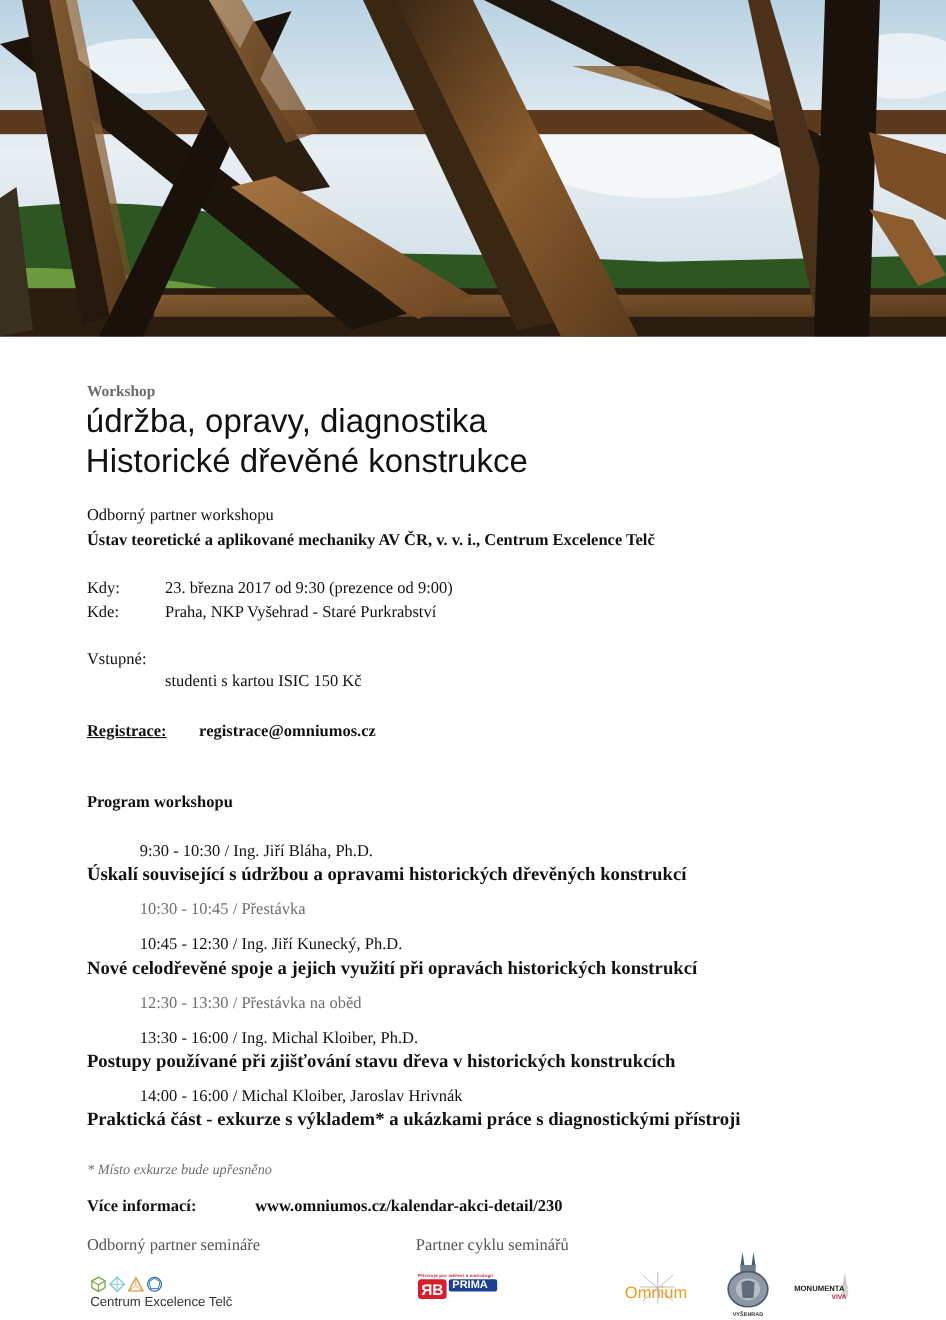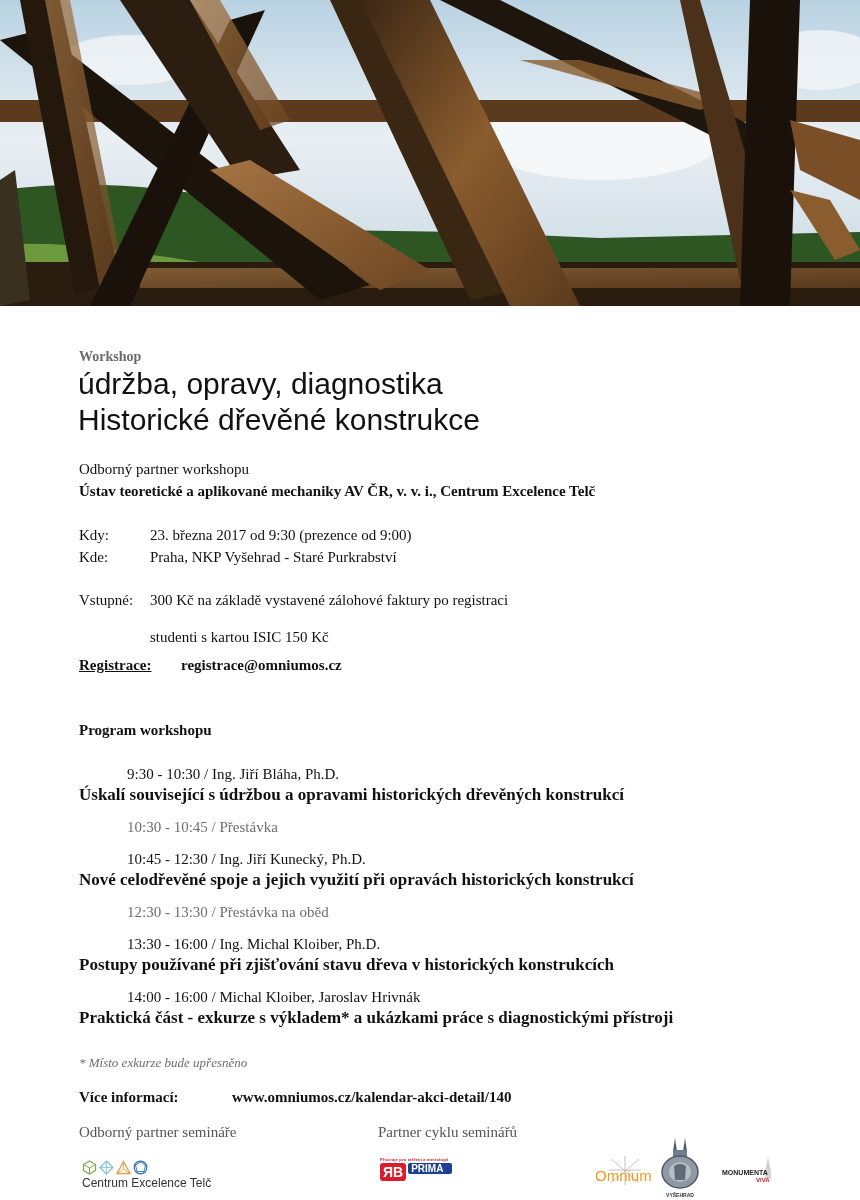--- a/index.html
+++ b/index.html
@@ -49,21 +49,21 @@
   .logo-prima { left: 380px; top: 1157px; width: 92px; height: 30px; }
   .logo-prima .tag { font-family: "Liberation Sans", sans-serif; font-size: 4px; color: #c0162b; font-weight: bold; letter-spacing: 0.2px; }
   .logo-prima .row { display: flex; align-items: flex-start; gap: 2px; margin-top: 1px; }
   .logo-prima .mark { background: #d81e2b; color: #fff; font-family: "Liberation Sans", sans-serif; font-weight: bold;
                       font-size: 14px; line-height: 18px; height: 18px; padding: 0 3px; border-radius: 3px; }
   .logo-prima .brand { display: flex; flex-direction: column; gap: 44px; }
   .logo-prima .prima { background: #1d3f95; color: #fff; font-family: "Liberation Sans", sans-serif; font-weight: bold;
                        font-size: 10px; line-height: 11px; padding: 0 3px; border-radius: 2px; }
   .logo-prima .bil { font-family: "Liberation Sans", sans-serif; font-weight: bold; font-size: 6px; color: #1d3f95; margin-top: 1px; }
 
-  .logo-omnium { left: 595px; top: 1155px; width: 64px; height: 34px; text-align: right; }
+  .logo-omnium { left: 568px; top: 1155px; width: 64px; height: 34px; text-align: right; }
   .logo-omnium .txt { position: absolute; left: 0; top: 12px; font-family: "Liberation Sans", sans-serif; font-size: 15px; color: #f29a1d; }
 
   .logo-vysehrad { left: 658px; top: 1136px; width: 44px; height: 62px; }
   .logo-vysehrad .cap { position: absolute; left: 0; width: 44px; bottom: 0; text-align: center; font-family: "Liberation Sans", sans-serif;
                         font-size: 5px; font-weight: bold; color: #333; }
 
   .logo-monumenta { left: 722px; top: 1155px; width: 56px; height: 34px; }
   .logo-monumenta .t1 { position: absolute; left: 0; top: 14px; font-family: "Liberation Sans", sans-serif; font-size: 7px; font-weight: bold; color: #222; letter-spacing: 0px; }
   .logo-monumenta .t2 { position: absolute; left: 34px; top: 22px; font-family: "Liberation Sans", sans-serif; font-size: 6px; font-weight: bold; color: #c0162b; }
 </style>
@@ -134,21 +134,20 @@
   <span class="lbl">Kdy:</span>
   <span class="val">23. března 2017 od 9:30 (prezence od 9:00)</span>
 </div>
 <div class="info-row" style="top:549px">
   <span class="lbl">Kde:</span>
   <span class="val">Praha, NKP Vyšehrad - Staré Purkrabství</span>
 </div>
 <div class="info-row" style="top:592px">
   <span class="lbl">Vstupné:</span>
   <span class="val">
-    <span style="display:block">300 Kč na základě vystavené zálohové faktury po registraci</span>
     <span style="display:block; margin-top:20px">studenti s kartou ISIC 150 Kč</span>
   </span>
 </div>
 <div class="info-row bold" style="top:657px">
   <span class="lbl">Registrace:</span>
   <span class="val">registrace@omniumos.cz</span>
 </div>
 
 <div class="abs prog-head">Program workshopu</div>
 
@@ -172,21 +171,21 @@
 </div>
 <div class="slot" style="top:989px">
   <span class="time">14:00 - 16:00 / Michal Kloiber, Jaroslav Hrivnák</span>
   <span class="topic">Praktická část - exkurze s výkladem* a ukázkami práce s diagnostickými přístroji</span>
 </div>
 
 <div class="abs note">* Místo exkurze bude upřesněno</div>
 
 <div class="abs more">
   <span class="lbl">Více informací:</span>
-  <span>www.omniumos.cz/kalendar-akci-detail/140</span>
+  <span>www.omniumos.cz/kalendar-akci-detail/230</span>
 </div>
 
 <div class="abs foot-label fl1">Odborný partner semináře</div>
 <div class="abs foot-label fl2">Partner cyklu seminářů</div>
 
 <div class="logo logo-cet">
   <div class="shapes">
     <svg width="15" height="15" viewBox="0 0 15 15">
         <polygon points="7.5,1 13.5,4.5 13.5,10.5 7.5,14 1.5,10.5 1.5,4.5" fill="none" stroke="#7aa84a" stroke-width="1.2"></polygon>
         <path d="M1.5 4.5 L7.5 8 L13.5 4.5 M7.5 8 V14" stroke="#7aa84a" stroke-width="1" fill="none"></path>

